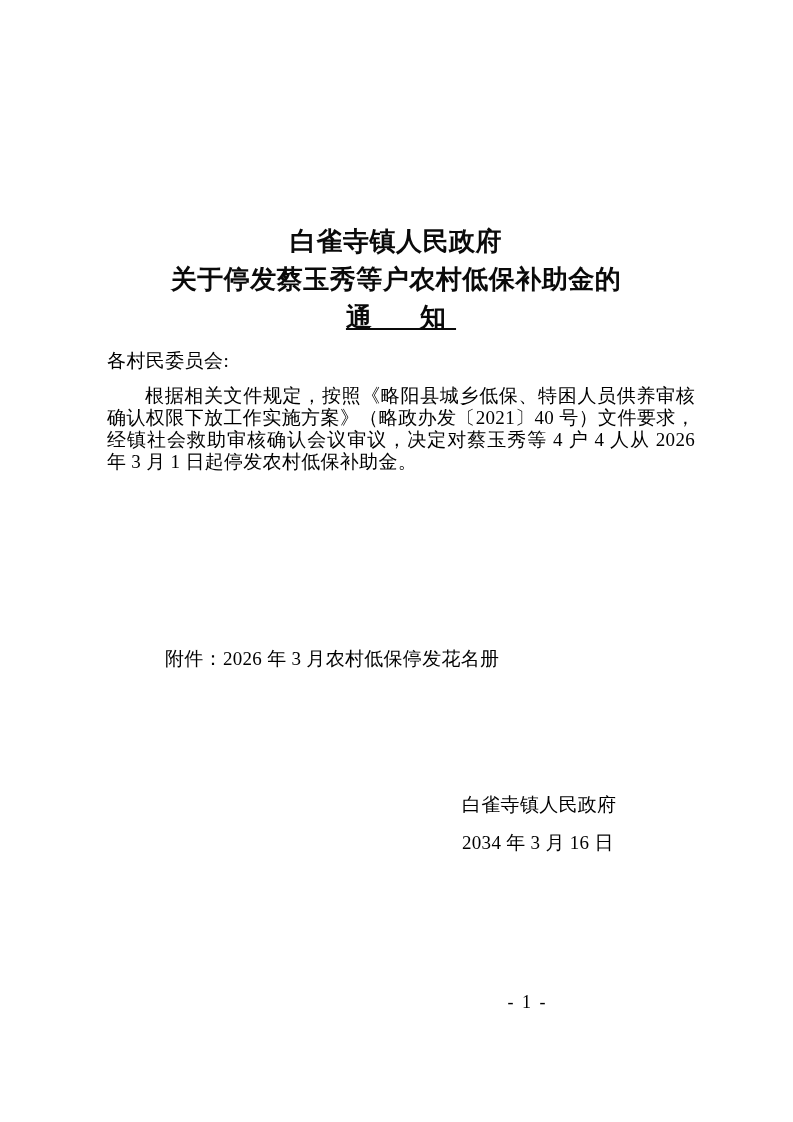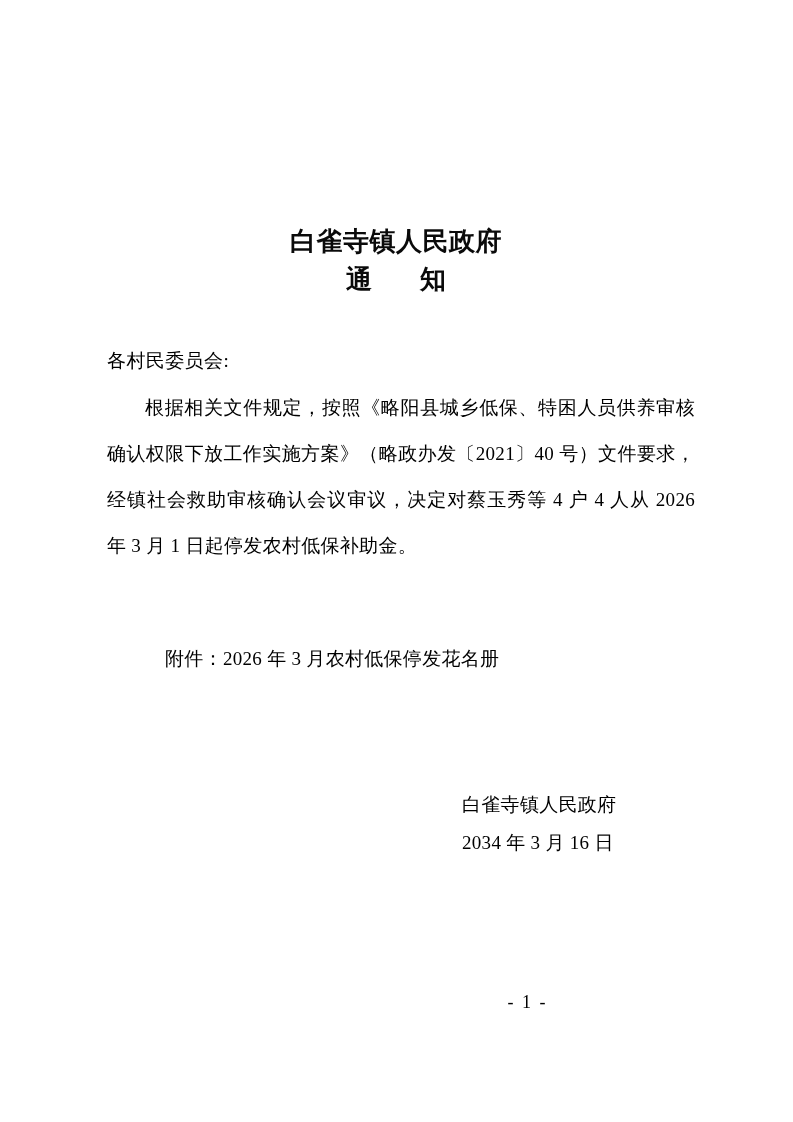--- a/index.html
+++ b/index.html
@@ -36,36 +36,37 @@
     font-weight: bold;
     font-size: 26px;
     line-height: 38px;
     letter-spacing: 0.5px;
     color: #0a0a0a;
     white-space: pre;
   }
   .title-line.l3 {
     letter-spacing: 10px;
     padding-left: 10px;
+    text-decoration: underline;
   }
   .salutation {
     position: absolute;
     left: 107px;
     top: 346px;
     font-size: 19px;
     line-height: 30px;
     letter-spacing: 0.4px;
   }
   .body-text {
     position: absolute;
     left: 107px;
     top: 385px;
     width: 588px;
     font-size: 19px;
-    line-height: 46px;
+    line-height: 22px;
     text-align: justify;
     text-justify: inter-ideograph;
     text-indent: 38px;
     letter-spacing: 0.3px;
   }
   .attachment {
     position: absolute;
     left: 145px;
     top: 643px;
     font-size: 19px;
@@ -96,20 +97,21 @@
     letter-spacing: 2px;
   }
 </style>
 </head>
 <body>
 
 <div class="page">
 
   <div class="title-block">
     <div class="title-line l1">白雀寺镇人民政府</div>
+    <div class="title-line l2">关于停发蔡玉秀等户农村低保补助金的</div>
     <div class="title-line l3">通  知</div>
   </div>
 
   <div class="salutation">各村民委员会:</div>
 
   <div class="body-text">根据相关文件规定，按照《略阳县城乡低保、特困人员供养审核确认权限下放工作实施方案》（略政办发〔2021〕40 号）文件要求，经镇社会救助审核确认会议审议，决定对蔡玉秀等 4 户 4 人从 2026 年 3 月 1 日起停发农村低保补助金。</div>
 
   <div class="attachment">附件：2026 年 3 月农村低保停发花名册</div>
 
   <div class="signature">

